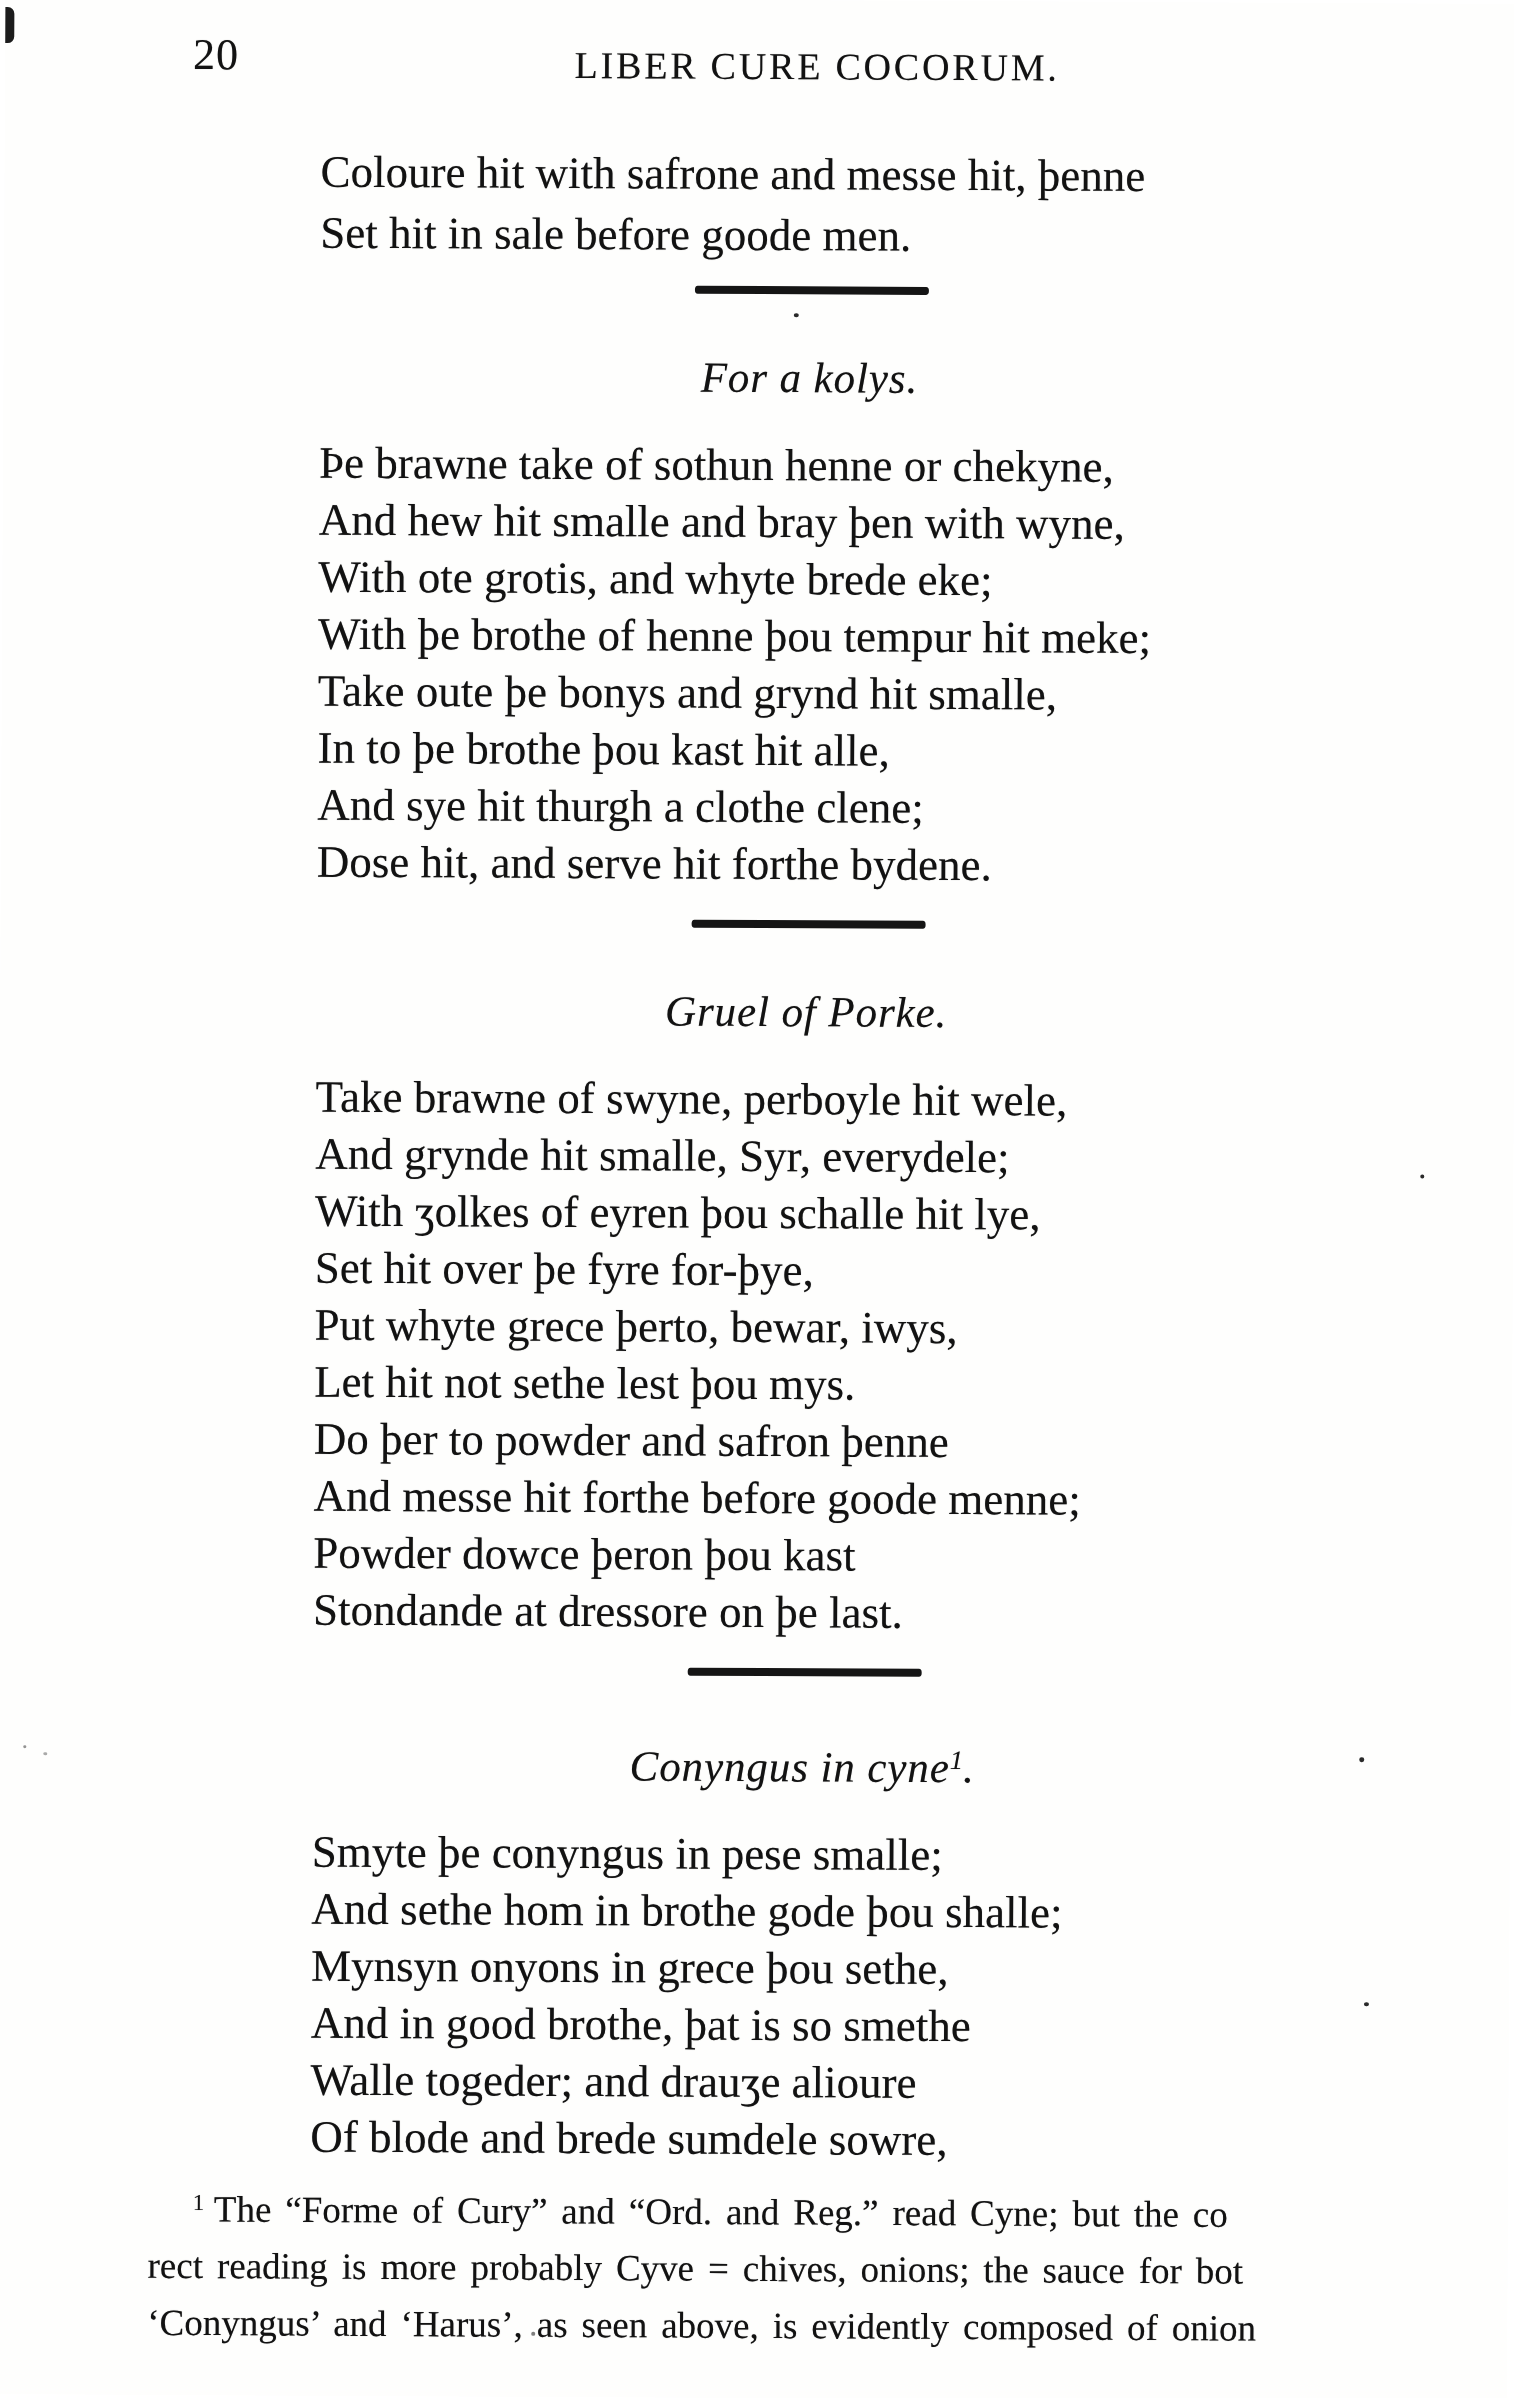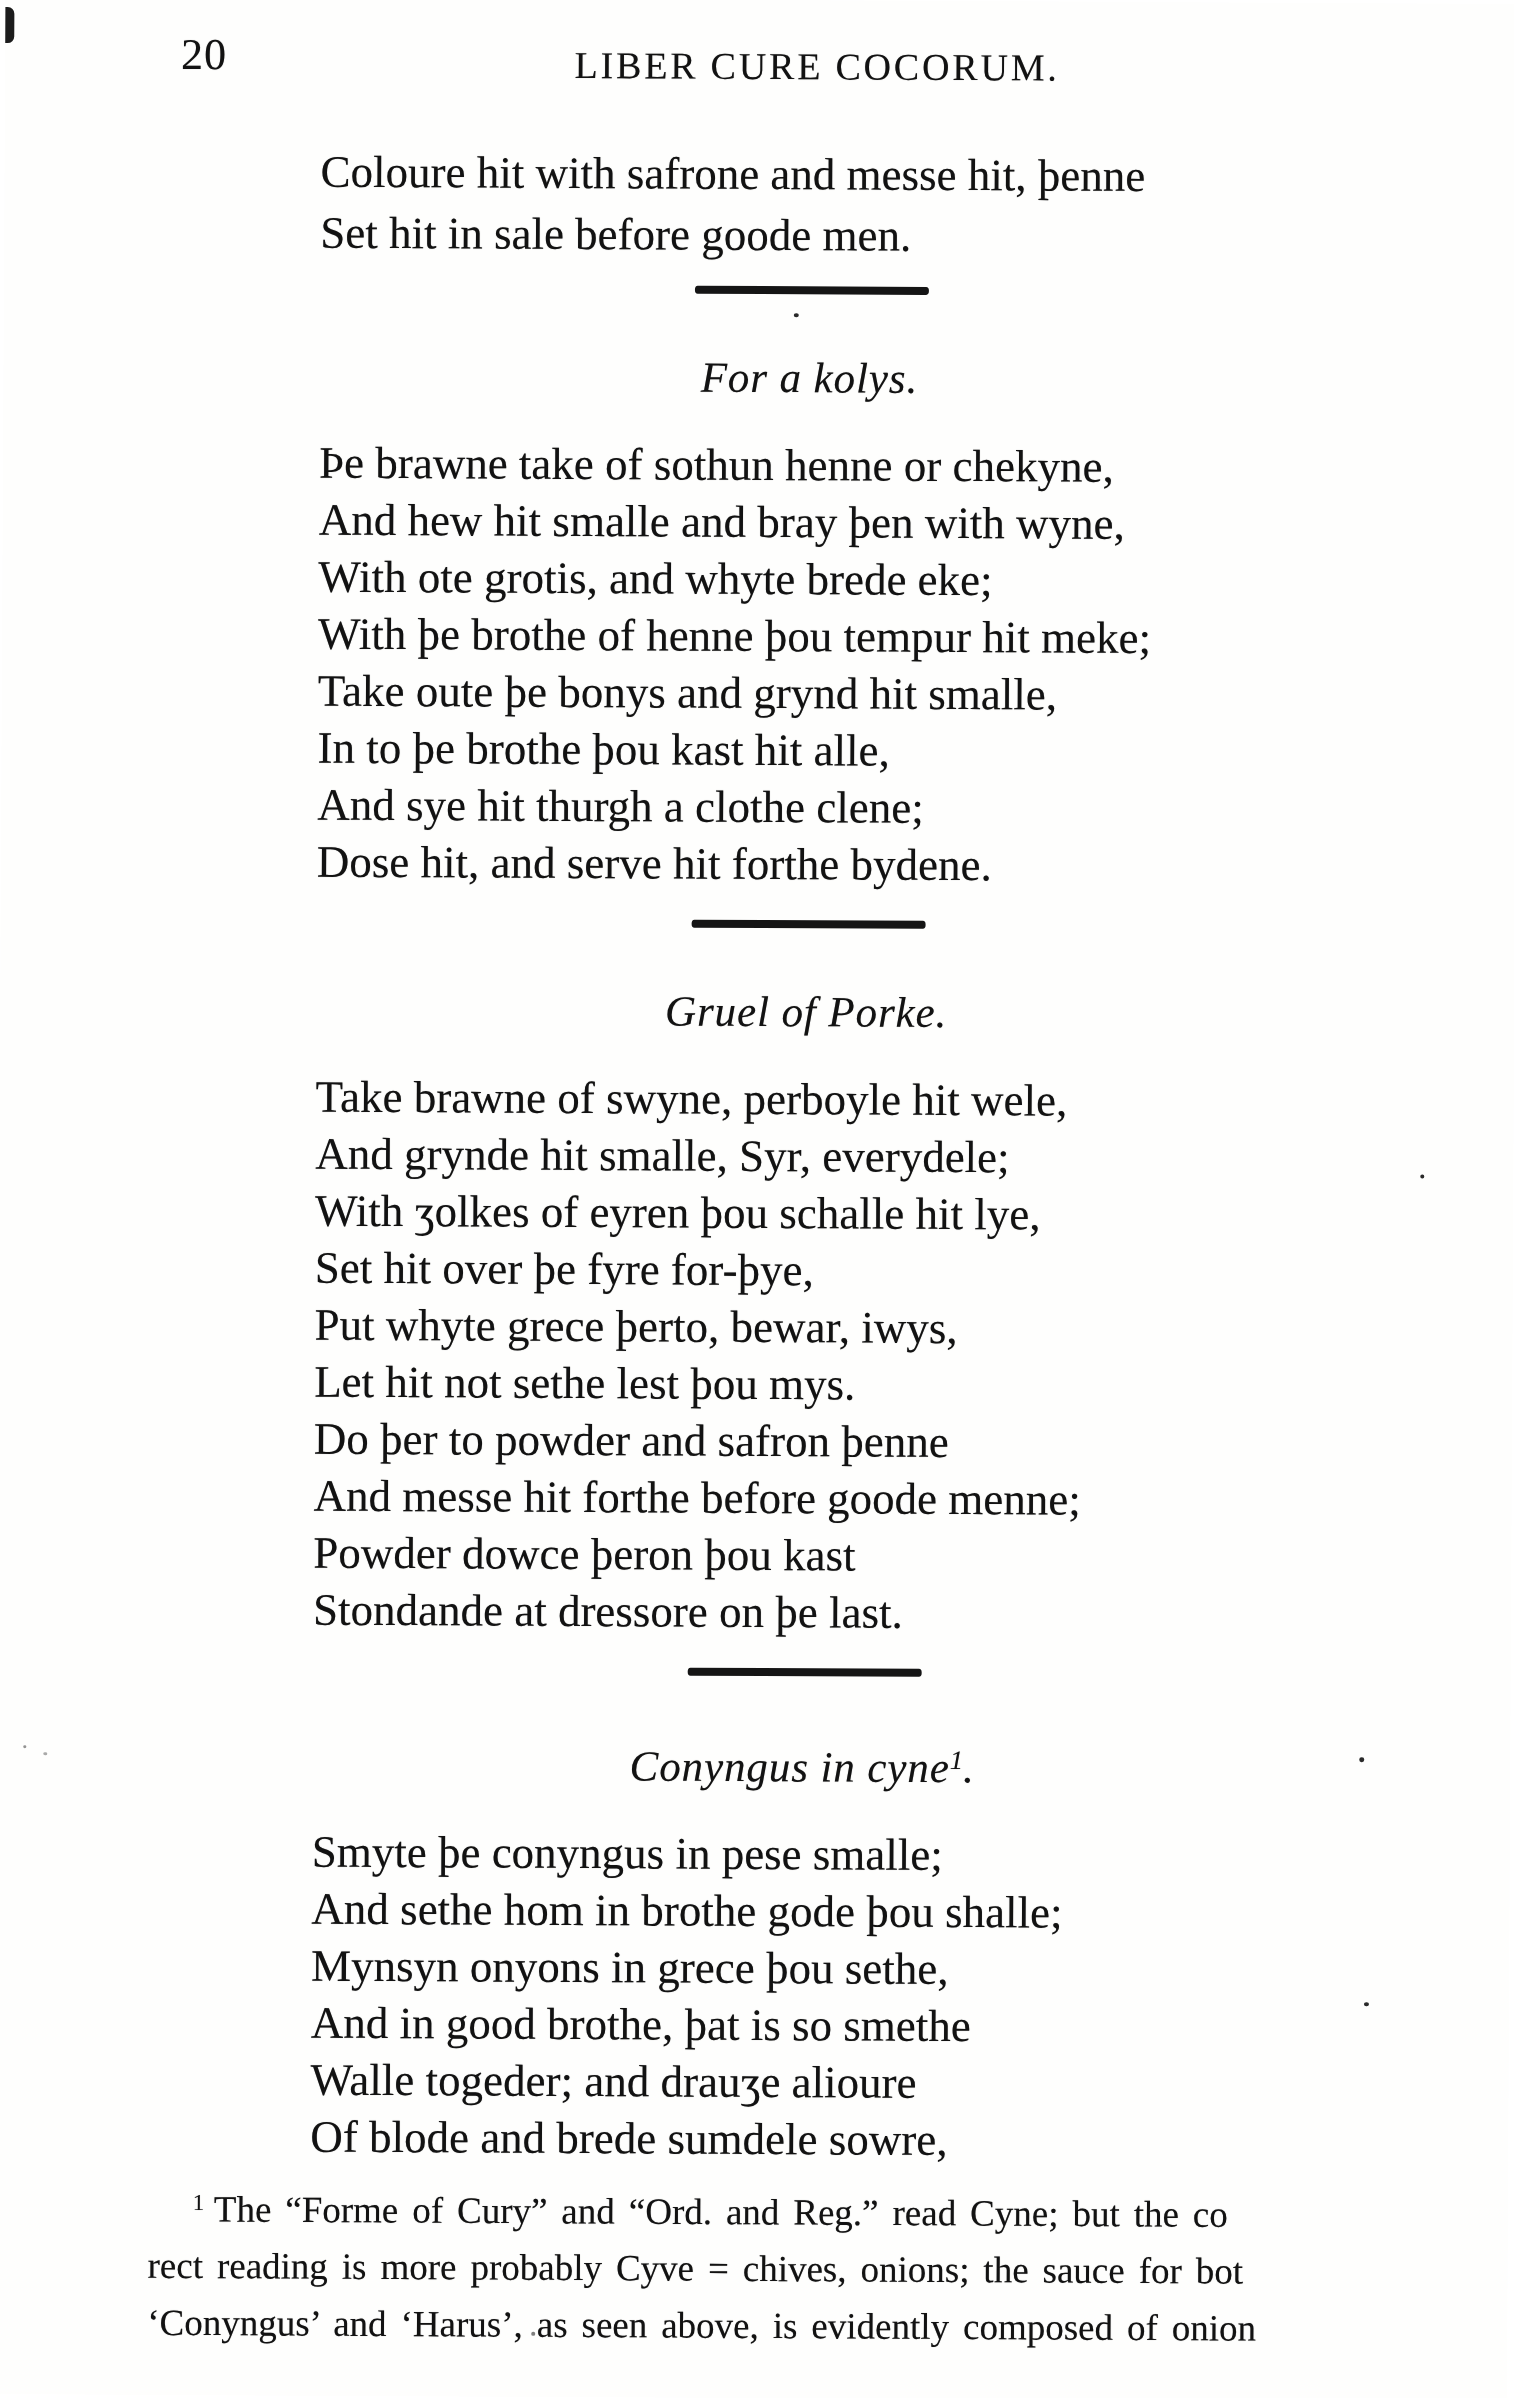--- a/index.html
+++ b/index.html
@@ -18,21 +18,21 @@
   .sheet {
     position: absolute;
     inset: 0;
     background: #fefefd;
     transform: rotate(0.3deg);
     transform-origin: 757px 1041px;
     text-shadow: 0 0 0.8px rgba(10,10,10,0.45);
   }
   .pagenum {
     position: absolute;
-    left: 176px;
+    left: 188px;
     top: 32px;
     font-size: 44px;
     letter-spacing: 0.9px;
   }
   .runtitle {
     position: absolute;
     left: 812px;
     top: 44px;
     transform: translateX(-50%);
     font-size: 38px;

